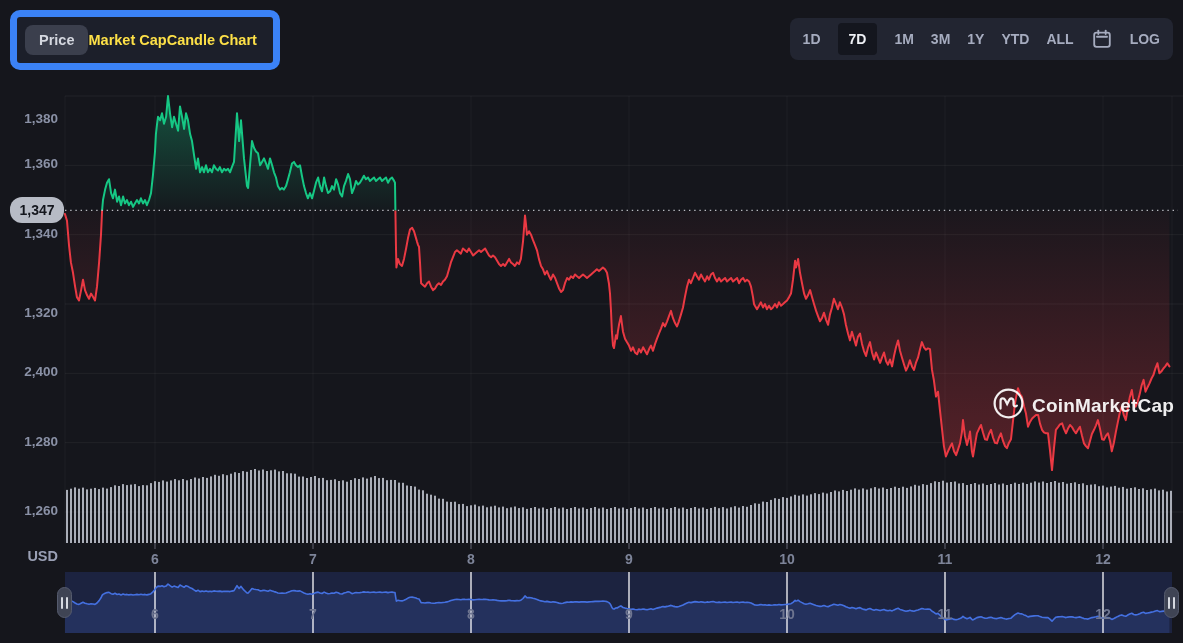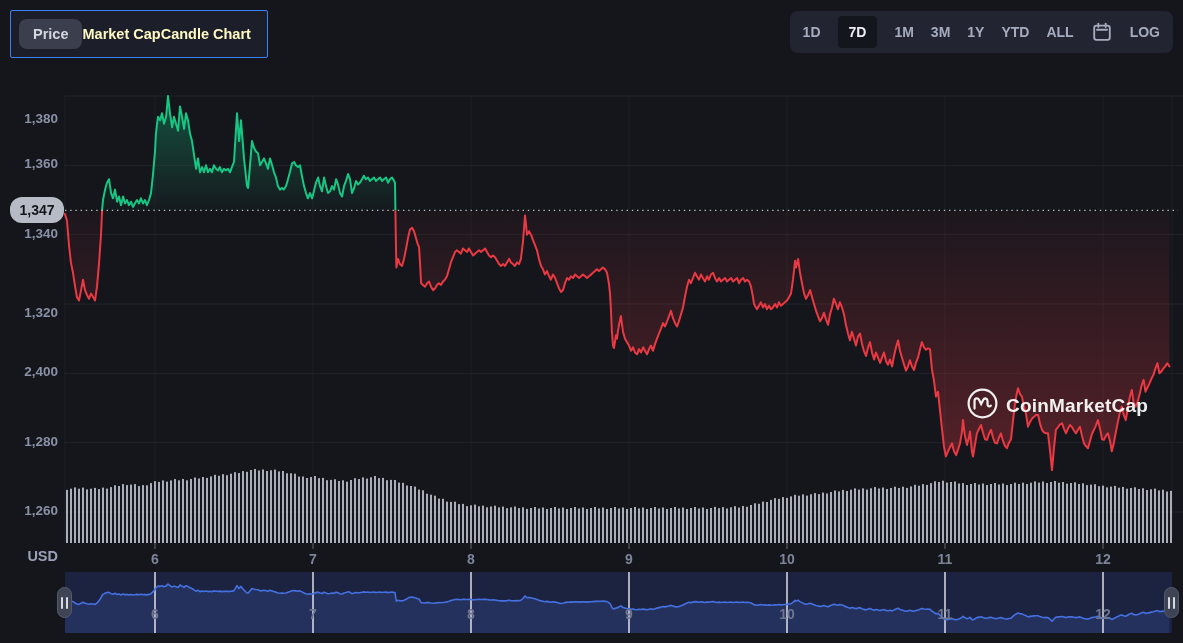--- a/index.html
+++ b/index.html
@@ -1,24 +1,24 @@
 <!DOCTYPE html>
 <html><head>
 <meta charset="utf-8">
 <style>
   html,body{margin:0;padding:0;background:#101117;}
   #app{position:relative;width:1183px;height:643px;background:#15161c;overflow:hidden;
        font-family:"Liberation Sans",sans-serif;}
   
   #toolbarLeft{position:absolute;left:10px;top:10px;height:46px;display:flex;align-items:center;
-ated    gap:24px;padding:0 16px 0 8px;background:#1c1f2a;border:1px solid #3b82f6;border-radius:2px;z-index:6;justify-content:flex-end;}
-  #toolbarLeft .toggle{color:#fef9c3;font-size:14.5px;font-weight:700;cursor:pointer;white-space:nowrap;}
+ated    gap:24px;padding:0 16px 0 8px;background:#1c1f2a;border:7px solid #3b82f6;border-radius:10px;z-index:6;justify-content:flex-end;}
+  #toolbarLeft .toggle{color:#fde047;font-size:14.5px;font-weight:700;cursor:pointer;white-space:nowrap;}
   #toolbarLeft .toggle.active{background:#3b3f4d;color:#d4d7df;padding:7px 14px;border-radius:8px;}
   
-  #toolbarRight{position:absolute;right:10px;top:11px;height:42px;display:flex;align-items:center;
+  #toolbarRight{position:absolute;right:10px;top:18px;height:42px;display:flex;align-items:center;
     gap:17px;padding:0 13px;background:#222531;border-radius:8px;z-index:6;}
   #toolbarRight .range{color:#a6acbf;font-size:14px;font-weight:700;cursor:pointer;white-space:nowrap;}
   #toolbarRight .range.active{background:#14161e;color:#edeff4;padding:8px 11px;border-radius:4px;}
   #toolbarRight .cal{display:flex;align-items:center;cursor:pointer;}
   
   .ylab{position:absolute;left:0;width:58px;text-align:right;color:#8a91a6;font-size:13.5px;
         font-weight:600;z-index:2;}
   .xlab{position:absolute;width:28px;text-align:center;color:#7d8499;font-size:14px;font-weight:600;
         top:551px;z-index:2;}
   #usdLabel{position:absolute;left:0;top:548px;width:58px;text-align:right;color:#9aa0b5;
@@ -27,21 +27,21 @@
         text-align:center;background:#b7bbc5;color:#14161d;font-size:14px;font-weight:700;
         border-radius:12px;z-index:3;}
   
   .navlab{position:absolute;width:24px;text-align:center;color:#6e7590;font-size:14px;
         font-weight:600;top:606px;z-index:4;}
   .nav-handle{position:absolute;top:587px;width:15px;height:31px;background:#3f4454;
         border:1px solid #555b6e;border-radius:8px;display:flex;align-items:center;
         justify-content:center;gap:3px;z-index:5;cursor:ew-resize;box-sizing:border-box;}
   .nav-handle i{display:block;width:2px;height:12px;background:#d6d9e0;border-radius:1px;}
   
-  #watermark{position:absolute;left:966px;top:387px;display:flex;align-items:center;gap:7px;
+  #watermark{position:absolute;left:992px;top:387px;display:flex;align-items:center;gap:7px;
         z-index:3;pointer-events:none;}
   #watermark .wmtext{color:rgba(255,255,255,0.93);font-size:19px;font-weight:700;letter-spacing:.2px;}
   svg#chart{position:absolute;left:0;top:0;z-index:1;}
 </style>
 </head>
 <body>
 
 <div id="app">
 
   <div id="toolbarLeft">

